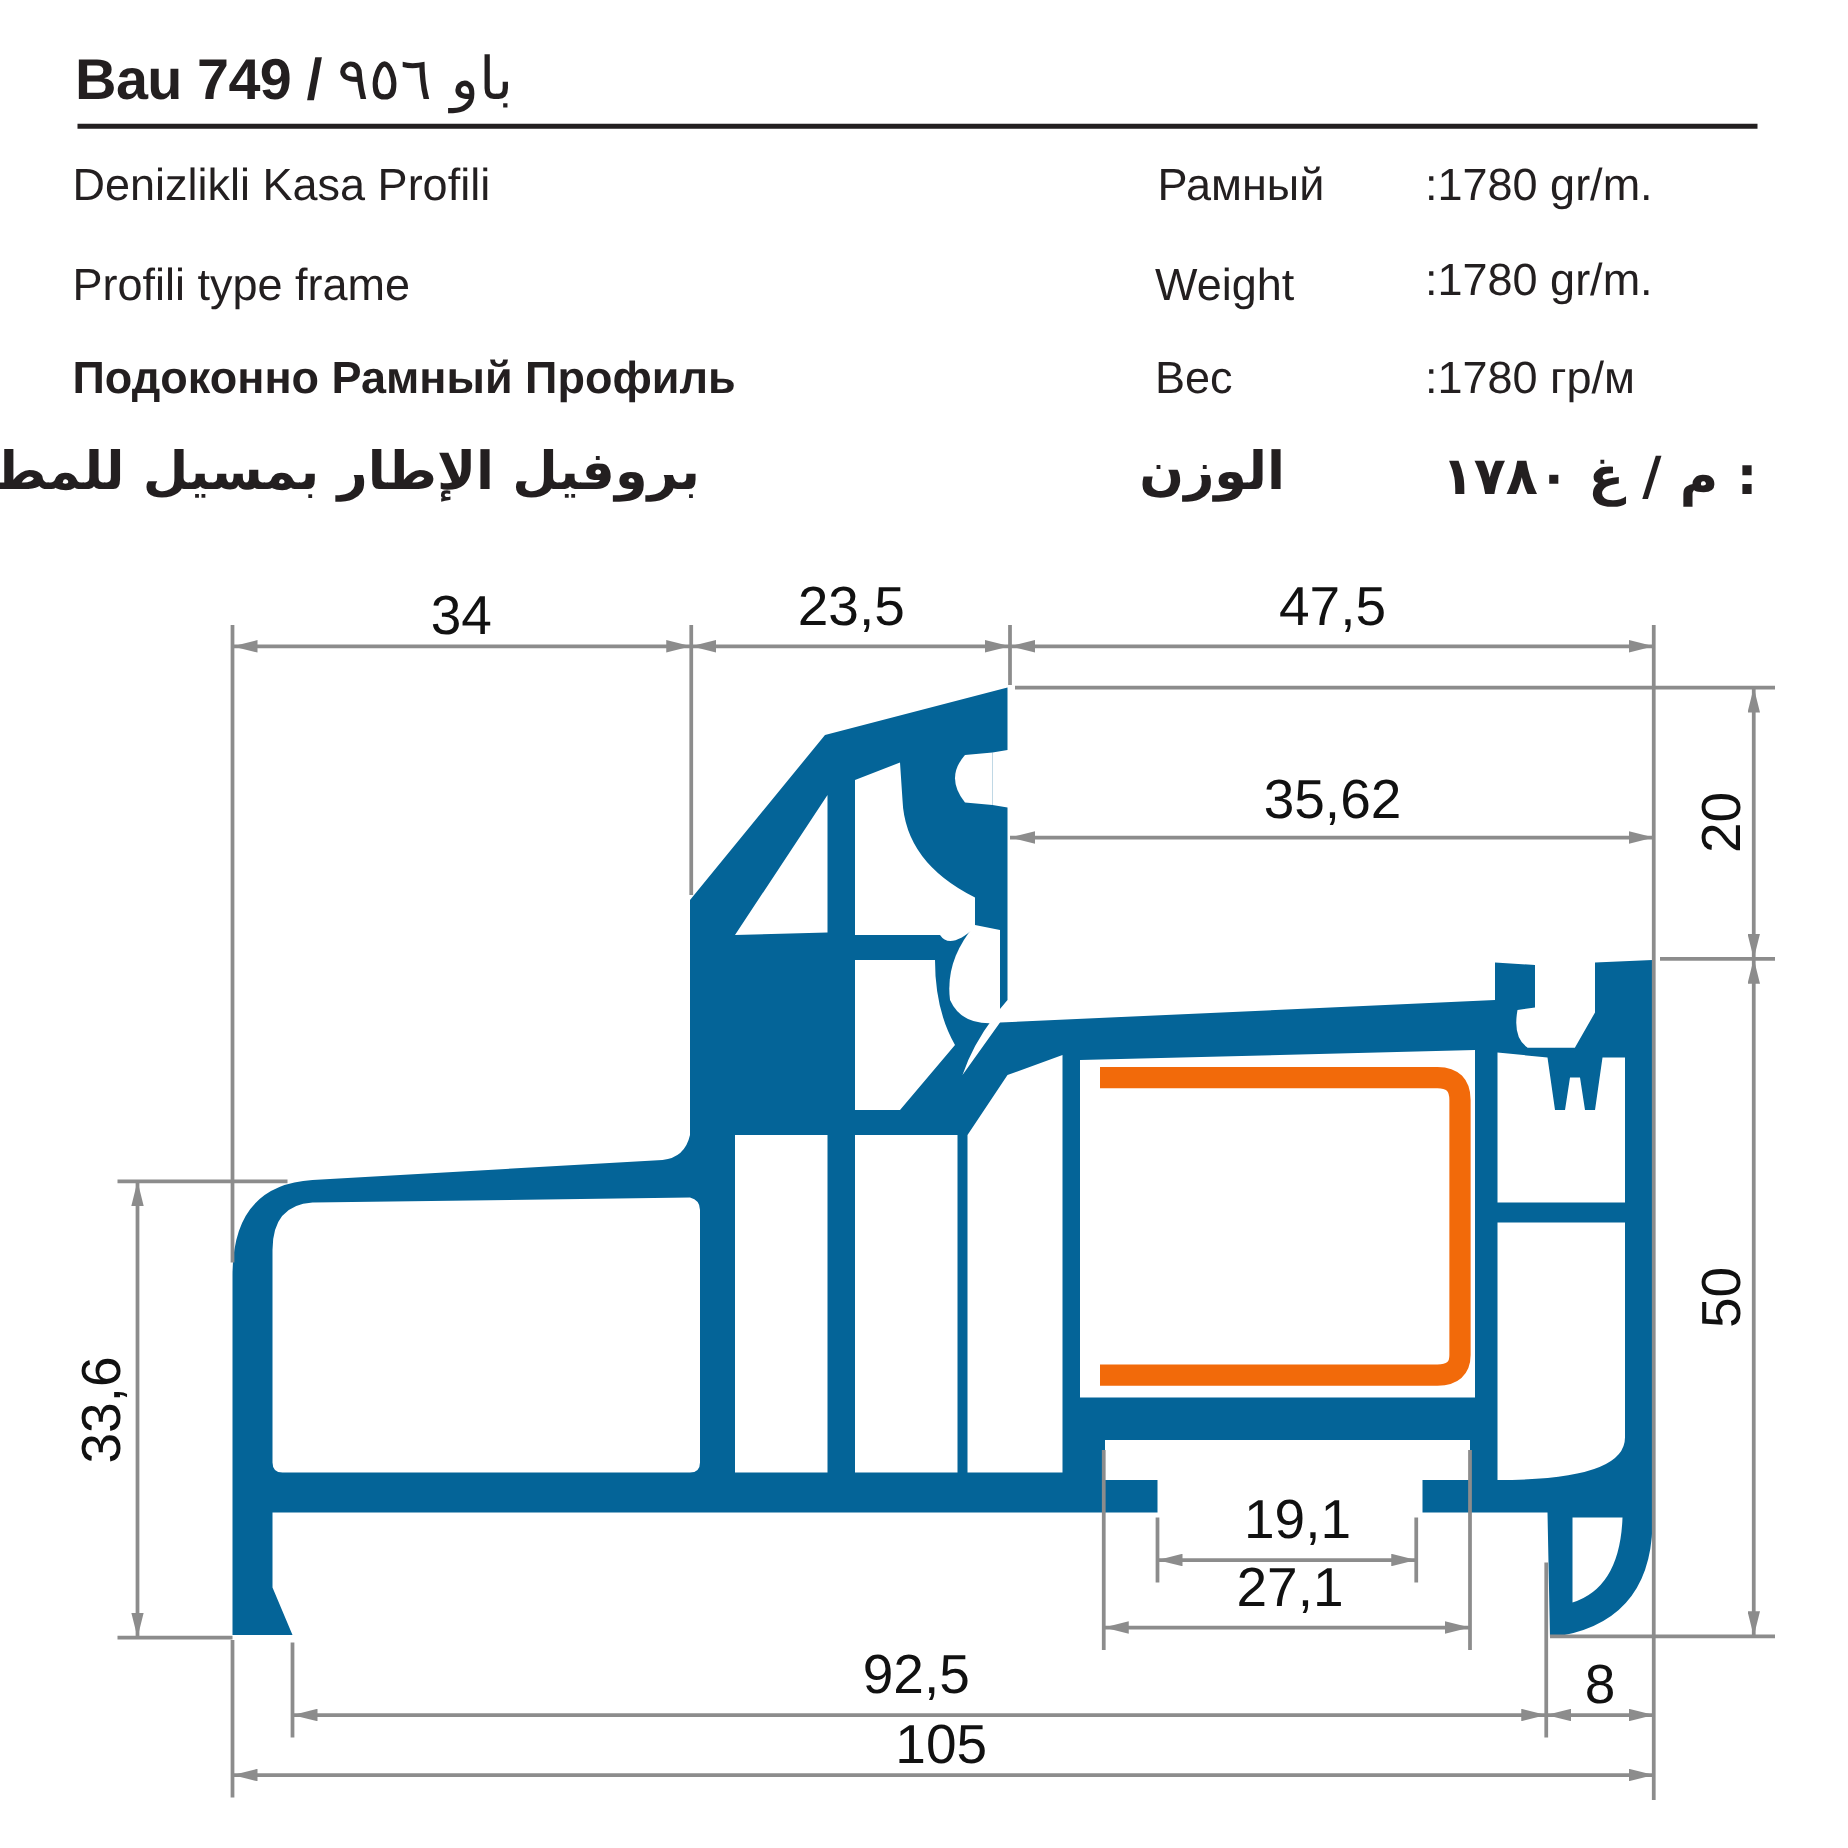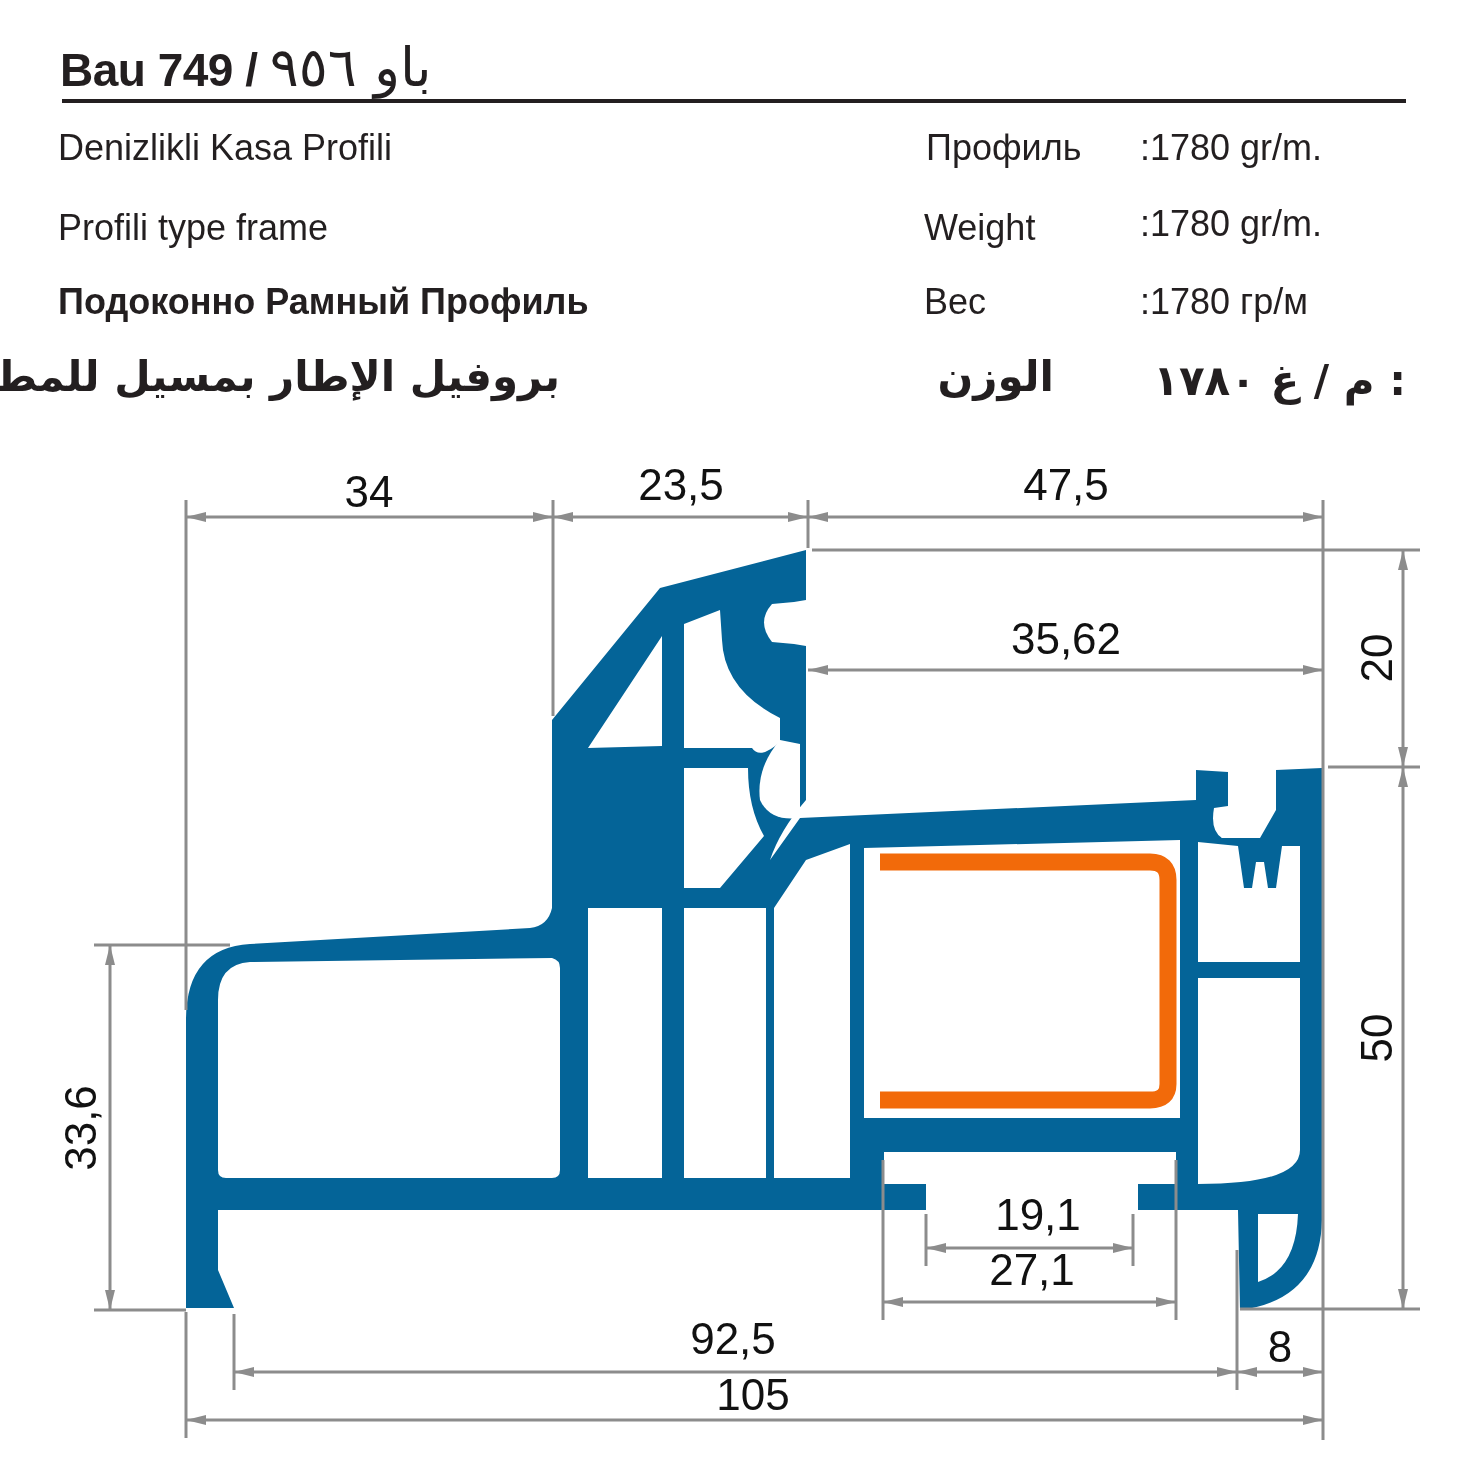--- a/index.html
+++ b/index.html
@@ -1,19 +1,19 @@
 <!DOCTYPE html>
 <html><head>
 <meta charset="utf-8">
 <style>
   html, body { margin: 0; padding: 0; background: #ffffff; }
   body { width: 1478px; height: 1478px; position: relative; overflow: hidden;
          font-family: "Liberation Sans", "DejaVu Sans", sans-serif; color: #231f20; }
   .title { position: absolute; left: 60px; top: 36px; font-size: 46px; font-weight: bold; letter-spacing: -0.5px; white-space: nowrap; }
-  .title .ar { font-weight: normal; font-family: "DejaVu Sans", sans-serif; font-size: 54px; }
+  .title .ar { font-weight: normal; font-family: "DejaVu Sans", sans-serif; font-size: 47px; }
   .rule { position: absolute; left: 62px; top: 99px; width: 1344px; height: 4px; background: #231f20; }
   .row { position: absolute; font-size: 36px; white-space: nowrap; line-height: 1; }
   .name { left: 58px; }
   .wlabel { left: 924px; }
   .wval { left: 1140px; }
   .arabic { font-family: "DejaVu Sans", sans-serif; font-weight: bold; font-size: 42px; direction: rtl; }
   svg { position: absolute; left: 0; top: 0; }
   .dim { font-family: "Liberation Sans", sans-serif; font-size: 44px; fill: #111; }
 </style>
 </head>
@@ -23,27 +23,27 @@
   <span>Bau 749 /</span>
   <span class="ar">باو ٩٥٦</span>
 </div>
 <div class="rule"></div>
 
 <div class="row name" style="top:130px;">Denizlikli Kasa Profili</div>
 <div class="row name" style="top:210px;">Profili type frame</div>
 <div class="row name" style="top:284px;font-weight:bold;">Подоконно Рамный Профиль</div>
 <div class="row name arabic" style="top:356px; left:auto; right:918px;">بروفيل الإطار بمسيل للمطر</div>
 
-<div class="row wlabel" style="top:130px; left:926px;">Профиль</div>
+<div class="row wlabel" style="top:130px; left:926px;">Рамный</div>
 <div class="row wval" style="top:130px;">:1780 gr/m.</div>
 <div class="row wlabel" style="top:210px;">Weight</div>
 <div class="row wval" style="top:206px;">:1780 gr/m.</div>
 <div class="row wlabel" style="top:284px;">Bec</div>
 <div class="row wval" style="top:284px;text-align:right;">:1780 гр/м</div>
-<div class="row arabic" style="top:356px; left:auto; right:424px;">الوزن</div>
+<div class="row arabic" style="top:356px; left:auto; right:450px;">الوزن</div>
 <div class="row arabic" style="top:360px; left:auto; right:72px;margin-left:32px;">: م / غ ١٧٨٠</div>
 
 <svg width="1478" height="1478" viewBox="0 0 1478 1478">
   <defs>
     <marker id="ah" viewBox="0 0 20 10" refX="20" refY="5" markerWidth="20" markerHeight="10" markerUnits="userSpaceOnUse" orient="auto-start-reverse">
       <path d="M0,0 L20,5 L0,10 z" fill="#8c8c8c"></path>
     </marker>
   </defs>
 
   <g fill="#046498" fill-rule="evenodd">

